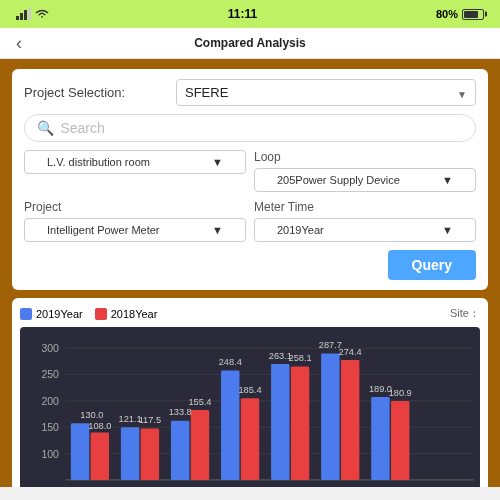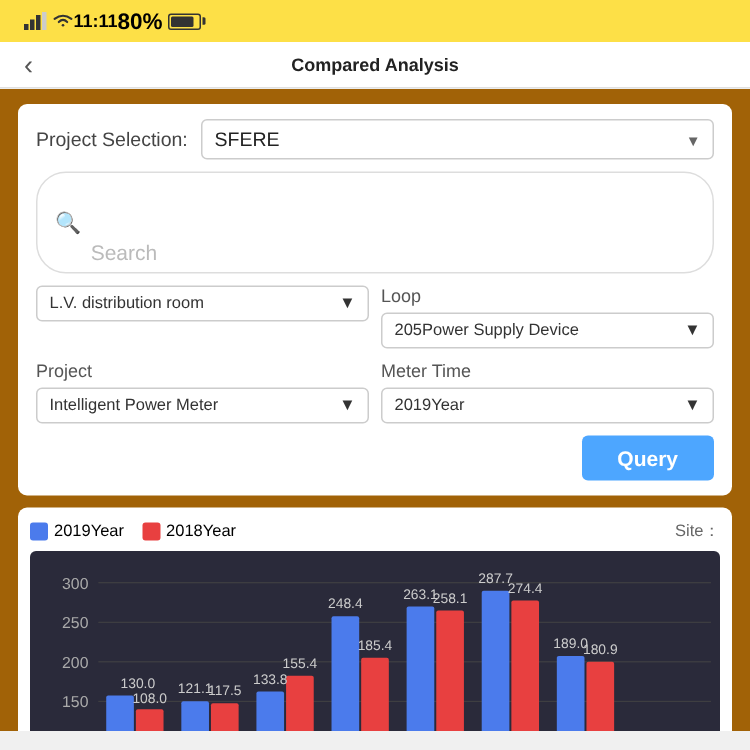--- a/index.html
+++ b/index.html
@@ -7,32 +7,32 @@
       width: 500px;
       height: 500px;
       background: #f0f0f0;
       font-family: -apple-system, BlinkMacSystemFont, 'Segoe UI', Arial, sans-serif;
       overflow: hidden;
       position: relative;
     }
 
     
     .status-bar {
-      background: #fde047;
+      background: #bef264;
       height: 28px;
       display: flex;
       align-items: center;
-      justify-content: flex-start;
+      justify-content: space-between;
       padding: 0 16px;
       font-size: 11px;
       font-weight: 600;
     }
     .status-left { display: flex; align-items: center; gap: 3px; }
     .status-center { font-size: 12px; font-weight: 700; }
-    .status-right { display: flex; align-items: center; gap: 4px; font-size: 15px; }
+    .status-right { display: flex; align-items: center; gap: 4px; font-size: 11px; }
     .battery-icon {
       width: 22px; height: 11px;
       border: 1.5px solid #333;
       border-radius: 2px;
       position: relative;
       display: inline-flex;
       align-items: center;
       padding: 1px;
     }
     .battery-icon::after {
@@ -109,20 +109,21 @@
       border: 1px solid #ccc;
       border-radius: 4px;
       padding: 5px 8px;
       font-size: 13px;
       color: #222;
       display: flex;
       align-items: flex-end;
       justify-content: space-between;
       background: white;
       cursor: pointer;
+      margin-left: 42px;
     }
     .chevron-down {
       font-size: 10px;
       color: #666;
     }
 
     
     .search-bar {
       display: flex;
       align-items: center;
@@ -133,42 +134,41 @@
       background: white;
     }
     .search-icon-wrap {
       color: #aaa;
       margin-right: 6px;
       font-size: 14px;
     }
     .search-input-text {
       font-size: 14px;
       color: #bbb;
-      margin-top: 40px;
     }
 
     
     .form-grid {
       display: grid;
       grid-template-columns: 1fr 1fr;
       gap: 8px;
       margin-bottom: 8px;
     }
     .form-field {}
     .form-field-label {
       font-size: 12px;
       color: #555;
       margin-bottom: 4px;
       font-weight: 500;
     }
     .form-field-select {
       width: 100%;
       border: 1px solid #ccc;
       border-radius: 4px;
-      padding: 5px 8px;
+      padding: 5px 22px;
       font-size: 11px;
       color: #333;
       display: flex;
       align-items: center;
       justify-content: space-between;
       background: white;
       cursor: pointer;
     }
 
     

